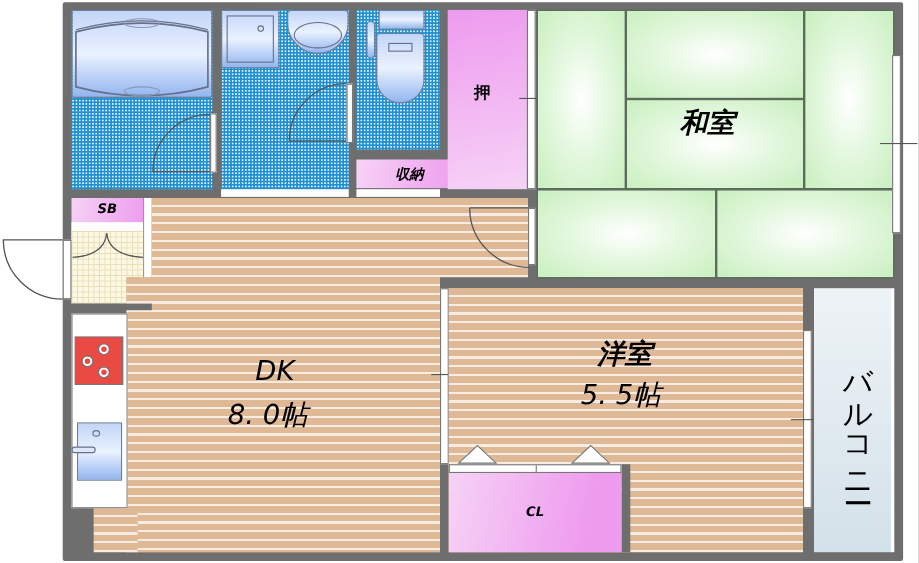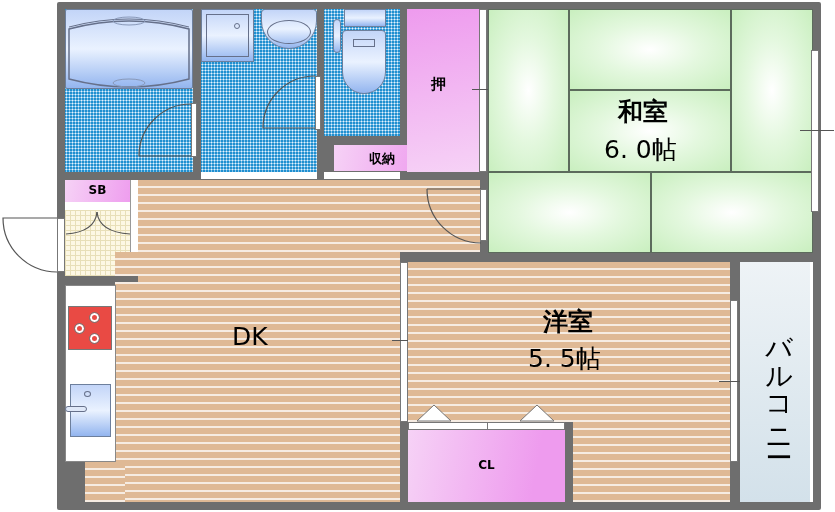--- a/index.html
+++ b/index.html
@@ -5,21 +5,21 @@
   html,body{margin:0;padding:0;background:#fff;}
   body{width:835px;height:512px;position:relative;overflow:hidden;font-family:"DejaVu Sans","Liberation Sans",sans-serif;}
   .abs{position:absolute;box-sizing:border-box;}
   .wall{background:#6e6e6e;}
   .wood{background-color:#dfb995;background-image:repeating-linear-gradient(to bottom,#dfb995 0px,#dfb995 6px,#f6ece2 6px,#f6ece2 8px);}
   .blue{background-color:#1f8fd0;background-image:radial-gradient(circle,#e8f4ff 0.9px,transparent 1.1px);background-size:3px 3px;}
   .tatami{background:radial-gradient(ellipse at center,#ffffff 0%,#e4f8df 45%,#c9efbf 100%);border:1px solid #5c6b5c;}
   .pink{background:linear-gradient(100deg,#f6d2f6 0%,#ee9bee 100%);}
   .pink2{background:linear-gradient(170deg,#ee9bee 0%,#f6d2f6 100%);}
   .fixture{background:linear-gradient(to bottom,#c3d5f8,#eaf2ff 50%,#93b5ef);border:1.5px solid #6d7f9c;}
-  .label{position:absolute;color:#000;font-weight:bold;white-space:nowrap;text-align:center;}
+  .label{position:absolute;color:#000;font-style:italic;font-weight:bold;white-space:nowrap;text-align:center;}
   .door-white{background:#fff;border:1px solid #777;}
   .entrance{background-color:#fdf8e4;background-image:linear-gradient(#e8dfb8 1px,transparent 1px),linear-gradient(90deg,#e8dfb8 1px,transparent 1px);background-size:5px 5px;}
   .balcony{background:linear-gradient(to bottom,#eef3f6,#d3e1ea);}
 </style>
 </head>
 <body>
 
 <div class="abs wall" style="left:57px;top:2px;width:764px;height:508px;border-radius:2px;"></div>
 
 <div class="abs blue" style="left:65px;top:9px;width:128px;height:163px;"></div>
@@ -50,40 +50,39 @@
 <div class="abs door-white" style="left:315px;top:76px;width:6px;height:54px;"></div>
 <div class="abs door-white" style="left:201px;top:172px;width:116px;height:7px;border:none;"></div>
 
 <div class="abs blue" style="left:324px;top:9px;width:76px;height:127px;"></div>
 <div class="abs fixture" style="left:344px;top:9px;width:42px;height:18px;"></div>
 <div class="abs fixture" style="left:342px;top:30px;width:44px;height:64px;border-radius:4px 4px 22px 22px;">
   <div class="abs" style="left:10px;top:8px;width:22px;height:8px;border:1.2px solid #66708a;"></div>
 </div>
 <div class="abs fixture" style="left:333px;top:19px;width:8px;height:34px;border-radius:4px;"></div>
 
-<div class="abs pink" style="left:334px;top:145px;width:96px;height:26px;">
+<div class="abs pink" style="left:324px;top:145px;width:96px;height:26px;">
   <span class="label" style="left:0;right:0;top:5px;font-size:13px;">収納</span>
 </div>
 <div class="abs door-white" style="left:324px;top:172px;width:76px;height:7px;border:none;"></div>
 
 <div class="abs pink2" style="left:407px;top:9px;width:72px;height:163px;">
   <span class="label" style="left:24px;top:66px;font-size:15px;font-style:normal;">押</span>
 </div>
 <div class="abs door-white" style="left:479px;top:9px;width:8px;height:163px;"></div>
 <div class="abs" style="left:472px;top:89px;width:24px;height:1px;background:#555;"></div>
 
 <div class="abs" style="left:488px;top:9px;width:325px;height:244px;background:#5c6b5c;">
   <div class="abs tatami" style="left:0;top:0;width:81px;height:163px;"></div>
   <div class="abs tatami" style="left:81px;top:0;width:162px;height:81px;"></div>
   <div class="abs tatami" style="left:81px;top:81px;width:162px;height:82px;"></div>
   <div class="abs tatami" style="left:243px;top:0;width:82px;height:163px;"></div>
   <div class="abs tatami" style="left:0;top:163px;width:163px;height:81px;"></div>
   <div class="abs tatami" style="left:163px;top:163px;width:162px;height:81px;"></div>
   <span class="label" style="left:130px;top:86px;font-size:25px;">和室</span>
-  <span class="label" style="left:116px;top:124px;font-size:25px;font-weight:normal;">6. 0帖</span>
 </div>
 <div class="abs door-white" style="left:811px;top:50px;width:8px;height:162px;"></div>
 <div class="abs" style="left:800px;top:130px;width:34px;height:1px;background:#555;"></div>
 
 <div class="abs pink" style="left:65px;top:180px;width:65px;height:40px;">
   <span class="label" style="left:0;right:0;top:3px;font-size:12px;">SB</span>
 </div>
 <div class="abs" style="left:65px;top:202px;width:65px;height:8px;background:#fff;"></div>
 <div class="abs entrance" style="left:65px;top:210px;width:65px;height:66px;"></div>
 <svg class="abs" style="left:65px;top:210px;" width="66" height="30">
@@ -115,20 +114,21 @@
 <div class="abs" style="left:65px;top:406px;width:22px;height:6px;background:#dfe8f8;border:1px solid #66708a;border-radius:3px;"></div>
 
 <svg class="abs" style="left:425px;top:187px;" width="60" height="60">
   <path d="M2 2 L55 2 A53 53 0 0 1 2 2" fill="none" stroke="none"></path>
   <path d="M2 2 L2 2 A54 54 0 0 0 56 56" fill="none" stroke="#555" stroke-width="1.2"></path>
   <path d="M2 2 L56 2" fill="none" stroke="#555" stroke-width="1"></path>
 </svg>
 <div class="abs door-white" style="left:480px;top:189px;width:7px;height:52px;"></div>
 <div class="abs" style="left:200px;top:322px;width:120px;height:80px;">
   <span class="label" style="left:32px;top:0;font-size:25px;font-weight:normal;">DK</span>
+  <span class="label" style="left:7px;top:38px;font-size:25px;font-weight:normal;">8. 0帖</span>
 </div>
 
 <div class="abs door-white" style="left:400px;top:262px;width:8px;height:160px;"></div>
 <div class="abs" style="left:392px;top:340px;width:24px;height:1px;background:#555;"></div>
 
 <div class="abs wood" style="left:408px;top:262px;width:322px;height:240px;"></div>
 <span class="label" style="left:543px;top:305px;font-size:25px;">洋室</span>
 <span class="label" style="left:528px;top:342px;font-size:25px;font-weight:normal;">5. 5帖</span>
 
 <div class="abs wall" style="left:565px;top:422px;width:8px;height:80px;"></div>

